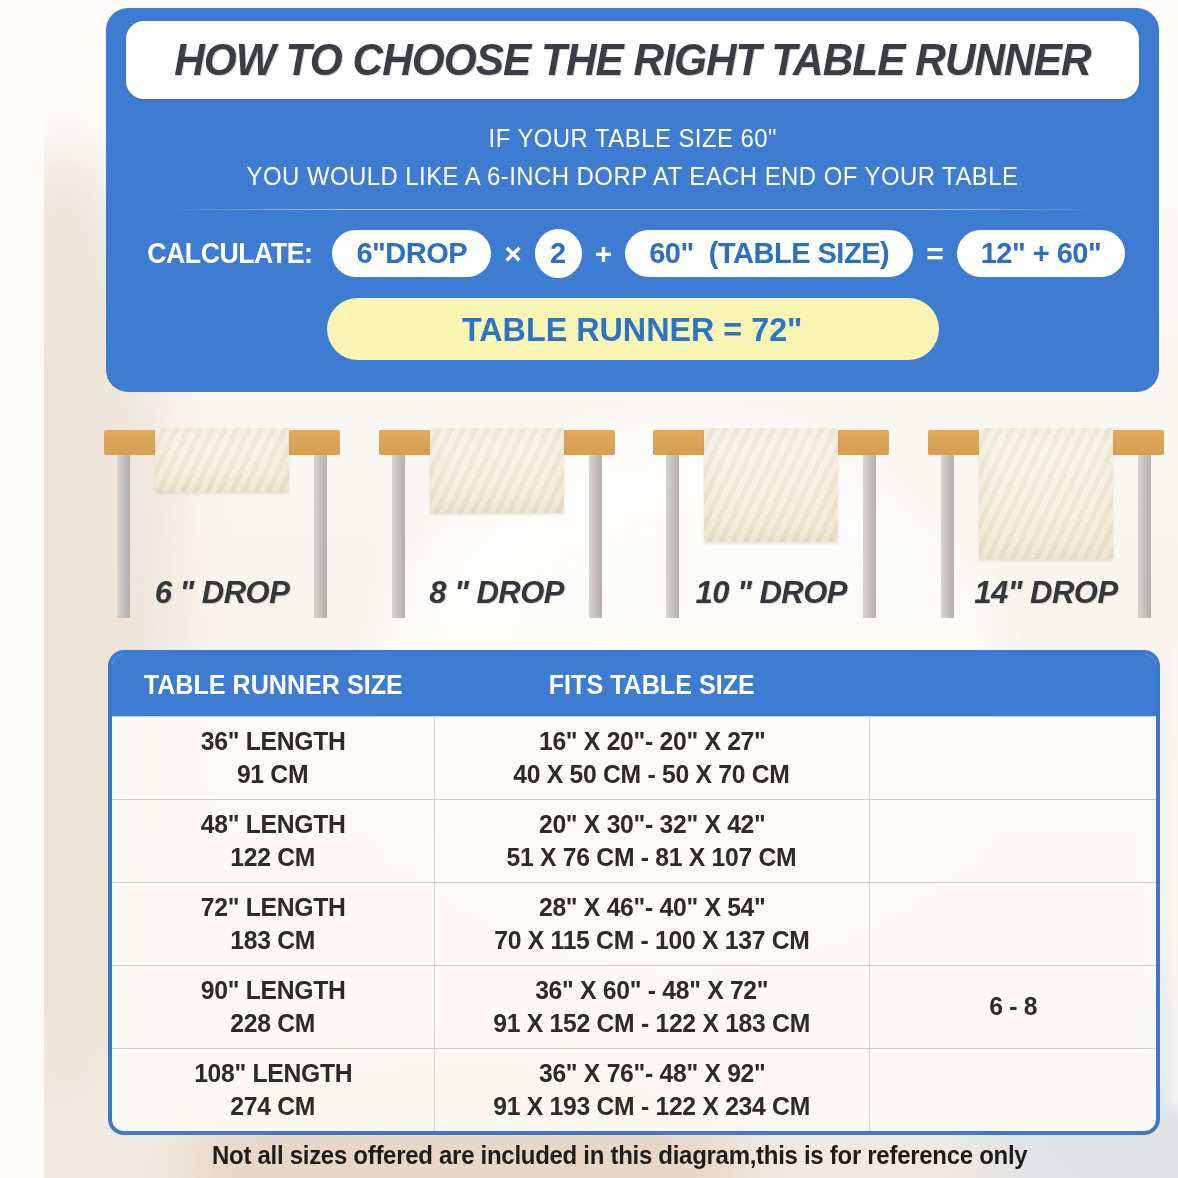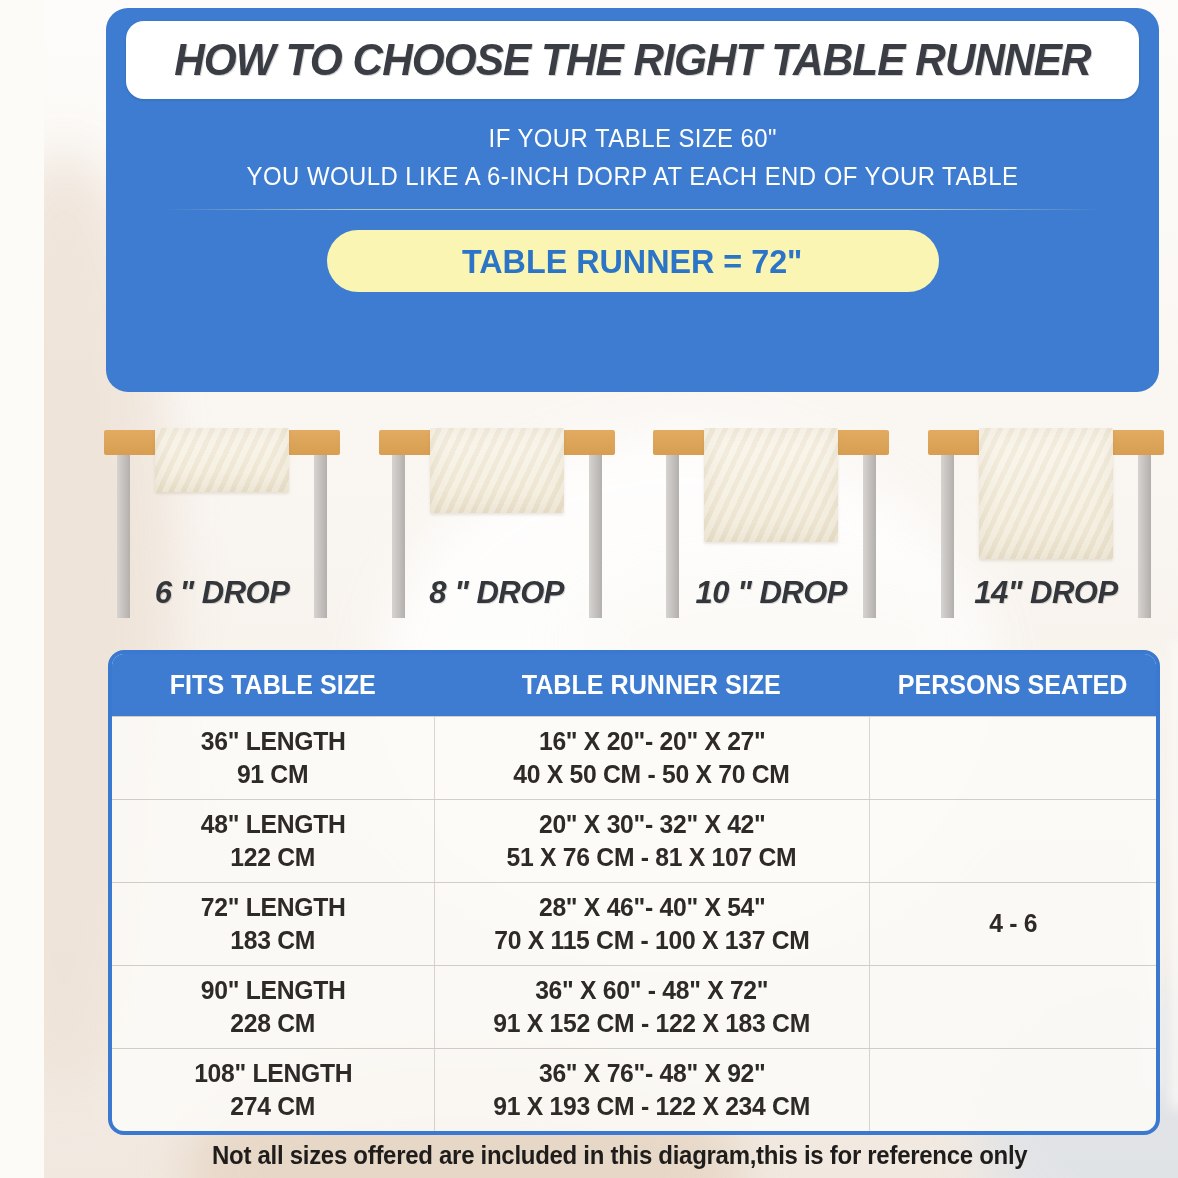--- a/index.html
+++ b/index.html
@@ -114,20 +114,30 @@
     <div class="slat s2"></div>
   </div>
 
   <div class="hero">
     <div class="title-box">
       <span class="title">HOW TO CHOOSE THE RIGHT TABLE RUNNER</span>
     </div>
     <span class="sub sub1">IF YOUR TABLE SIZE 60"</span>
     <span class="sub sub2">YOU WOULD LIKE A 6-INCH DORP AT EACH END OF YOUR TABLE</span>
     <div class="hero-divider"></div>
+    <div class="calc-row">
+      <span class="calc-label">CALCULATE:</span>
+      <span class="pill">6"DROP</span>
+      <span class="op">×</span>
+      <span class="pill-circle">2</span>
+      <span class="op">+</span>
+      <span class="pill">60"  (TABLE SIZE)</span>
+      <span class="op">=</span>
+      <span class="pill">12" + 60"</span>
+    </div>
     <div class="result-pill">
       <span class="result-text">TABLE RUNNER = 72"</span>
     </div>
   </div>
 
   <div class="illus-row">
     <div class="tbl">
       <div class="leg leg-left"></div>
       <div class="leg leg-right"></div>
       <div class="tabletop"></div>
@@ -152,28 +162,25 @@
       <div class="leg leg-left"></div>
       <div class="leg leg-right"></div>
       <div class="tabletop"></div>
       <div class="runner r-14"></div>
       <div class="drop-label">14" DROP</div>
     </div>
   </div>
 
   <div class="size-table">
     <div class="thead">
-      <div class="th">
-          <span>FITS TABLE SIZE</span>
-        </div>
       <div class="th">
           <span>TABLE RUNNER SIZE</span>
         </div>
       <div class="th">
-          <span>PERSONS SEATED</span>
+          <span>FITS TABLE SIZE</span>
         </div>
     </div>
 
     <div class="trow">
       <div class="td">
         <span>36" LENGTH</span>
         <span>91 CM</span>
       </div>
       <div class="td td-mid">
         <span>16" X 20"- 20" X 27"</span>
@@ -194,34 +201,34 @@
 
     <div class="trow">
       <div class="td">
         <span>72" LENGTH</span>
         <span>183 CM</span>
       </div>
       <div class="td td-mid">
         <span>28" X 46"- 40" X 54"</span>
         <span>70 X 115 CM - 100 X 137 CM</span>
       </div>
-      <div class="td">
-        <span>4 - 6</span>
-      </div>
     </div>
 
     <div class="trow">
       <div class="td">
         <span>90" LENGTH</span>
         <span>228 CM</span>
       </div>
       <div class="td td-mid">
         <span>36" X 60" - 48" X 72"</span>
         <span>91 X 152 CM - 122 X 183 CM</span>
       </div>
+      <div class="td">
+        <span>6 - 8</span>
+      </div>
     </div>
 
     <div class="trow">
       <div class="td">
         <span>108" LENGTH</span>
         <span>274 CM</span>
       </div>
       <div class="td td-mid">
         <span>36" X 76"- 48" X 92"</span>
         <span>91 X 193 CM - 122 X 234 CM</span>

